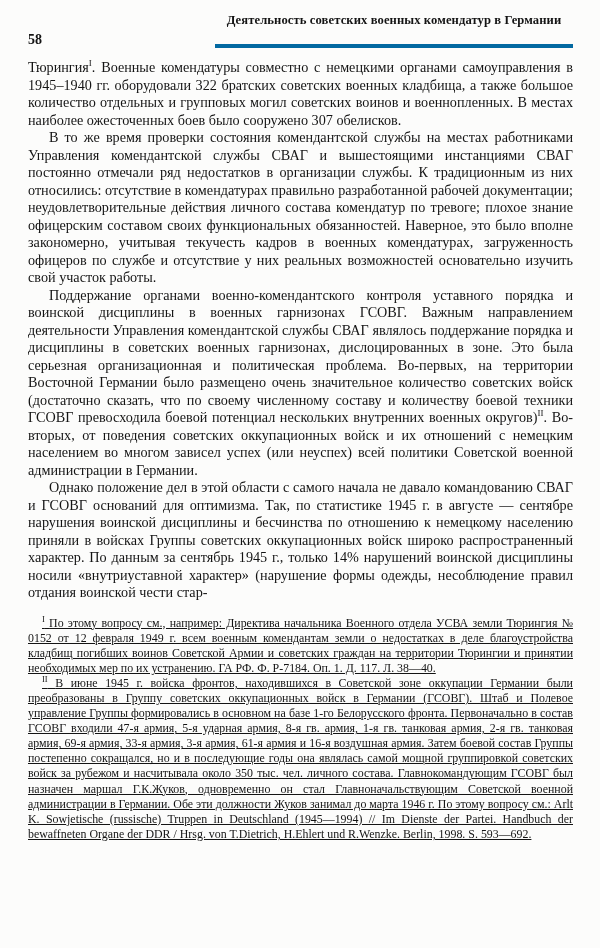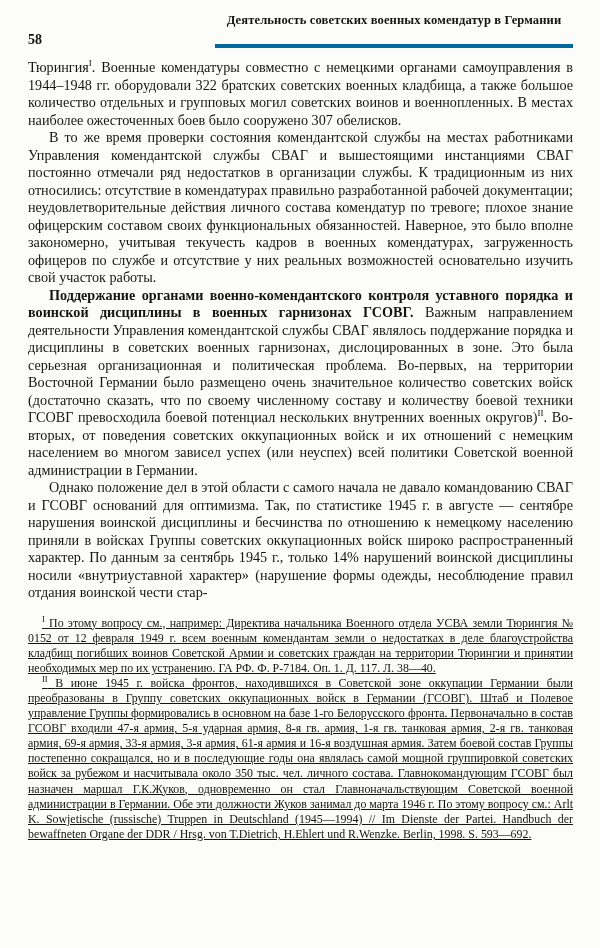--- a/index.html
+++ b/index.html
@@ -45,21 +45,21 @@
     text-align: justify;
   }
   .para {
     margin: 0;
     text-indent: 21px;
   }
   .para.first {
     text-indent: 0;
   }
   .bold-lead {
-    font-weight: bold;
+    font-weight: normal;
   }
   sup.fnref {
     font-size: 9px;
     line-height: 0;
   }
   .footnotes {
     margin-top: 14px;
     font-size: 11.9px;
     line-height: 15.1px;
     text-align: justify;
@@ -81,21 +81,21 @@
 
   <header class="page-header">
     <span class="page-num">58</span>
     <div class="title-wrap">
       <span>Деятельность советских военных комендатур в Германии</span>
     </div>
   </header>
 
   <main class="body-text">
 
-    <p class="para first"><span>Тюрингия</span><sup class="fnref">I</sup><span>. Военные комендатуры совместно с немецкими органами самоуправления в 1944–1948 гг. оборудовали 322 братских советских военных кладбища, а также большое количество отдельных и групповых могил советских воинов и военнопленных. В местах наиболее ожесточенных боев было сооружено 307 обелисков.</span></p>
+    <p class="para first"><span>Тюрингия</span><sup class="fnref">I</sup><span>. Военные комендатуры совместно с немецкими органами самоуправления в 1945–1940 гг. оборудовали 322 братских советских военных кладбища, а также большое количество отдельных и групповых могил советских воинов и военнопленных. В местах наиболее ожесточенных боев было сооружено 307 обелисков.</span></p>
 
     <p class="para"><span>В то же время проверки состояния комендантской службы на местах работниками Управления комендантской службы СВАГ и вышестоящими инстанциями СВАГ постоянно отмечали ряд недостатков в организации службы. К традиционным из них относились: отсутствие в комендатурах правильно разработанной рабочей документации; неудовлетворительные действия личного состава комендатур по тревоге; плохое знание офицерским составом своих функциональных обязанностей. Наверное, это было вполне закономерно, учитывая текучесть кадров в военных комендатурах, загруженность офицеров по службе и отсутствие у них реальных возможностей основательно изучить свой участок работы.</span></p>
 
     <p class="para"><span class="bold-lead">Поддержание органами военно-комендантского контроля уставного порядка и воинской дисциплины в военных гарнизонах ГСОВГ.</span> <span>Важным направлением деятельности Управления комендантской службы СВАГ являлось поддержание порядка и дисциплины в советских военных гарнизонах, дислоцированных в зоне. Это была серьезная организационная и политическая проблема. Во-первых, на территории Восточной Германии было размещено очень значительное количество советских войск (достаточно сказать, что по своему численному составу и количеству боевой техники ГСОВГ превосходила боевой потенциал нескольких внутренних военных округов)</span><sup class="fnref">II</sup><span>. Во-вторых, от поведения советских оккупационных войск и их отношений с немецким населением во многом зависел успех (или неуспех) всей политики Советской военной администрации в Германии.</span></p>
 
     <p class="para"><span>Однако положение дел в этой области с самого начала не давало командованию СВАГ и ГСОВГ оснований для оптимизма. Так, по статистике 1945 г. в августе — сентябре нарушения воинской дисциплины и бесчинства по отношению к немецкому населению приняли в войсках Группы советских оккупационных войск широко распространенный характер. По данным за сентябрь 1945 г., только 14% нарушений воинской дисциплины носили «внутриуставной характер» (нарушение формы одежды, несоблюдение правил отдания воинской чести стар-</span></p>
 
   </main>
 
   <footer class="footnotes">

